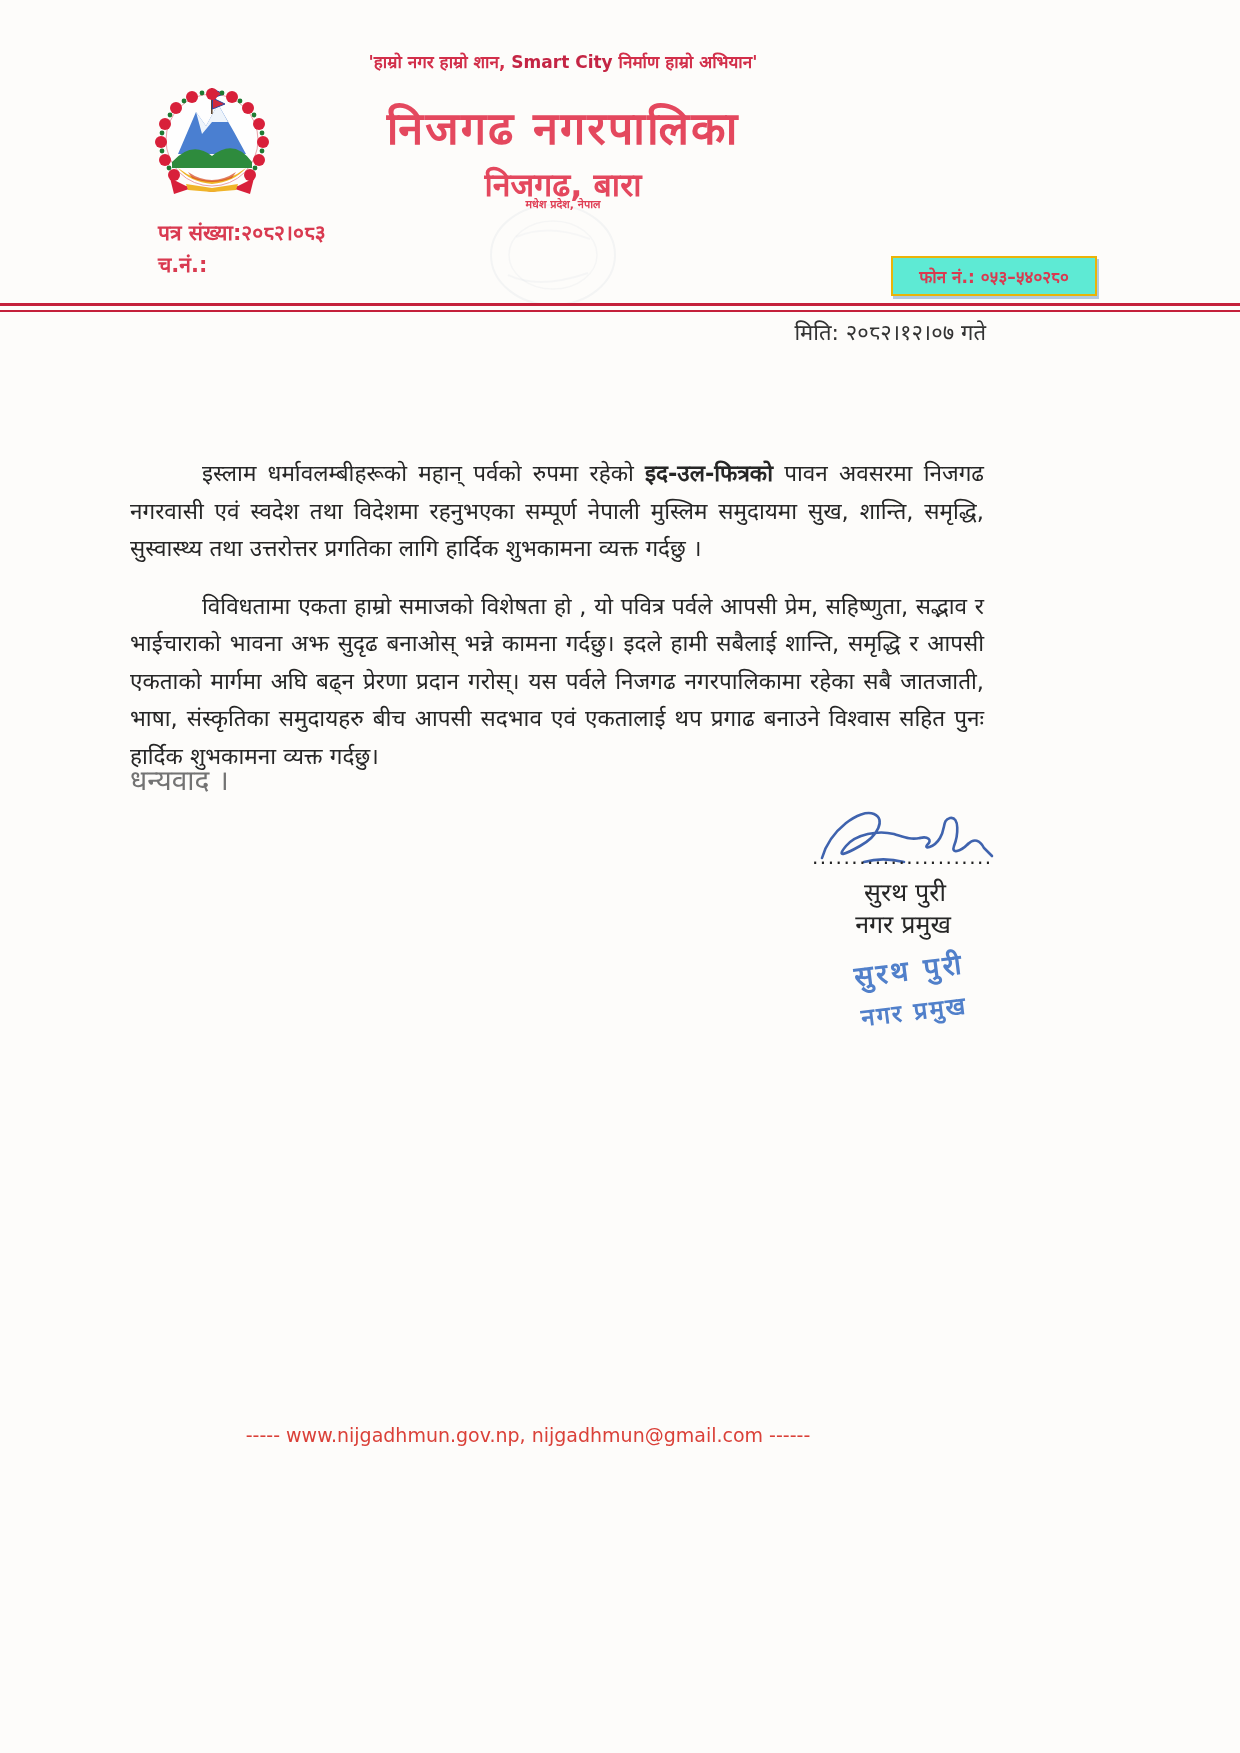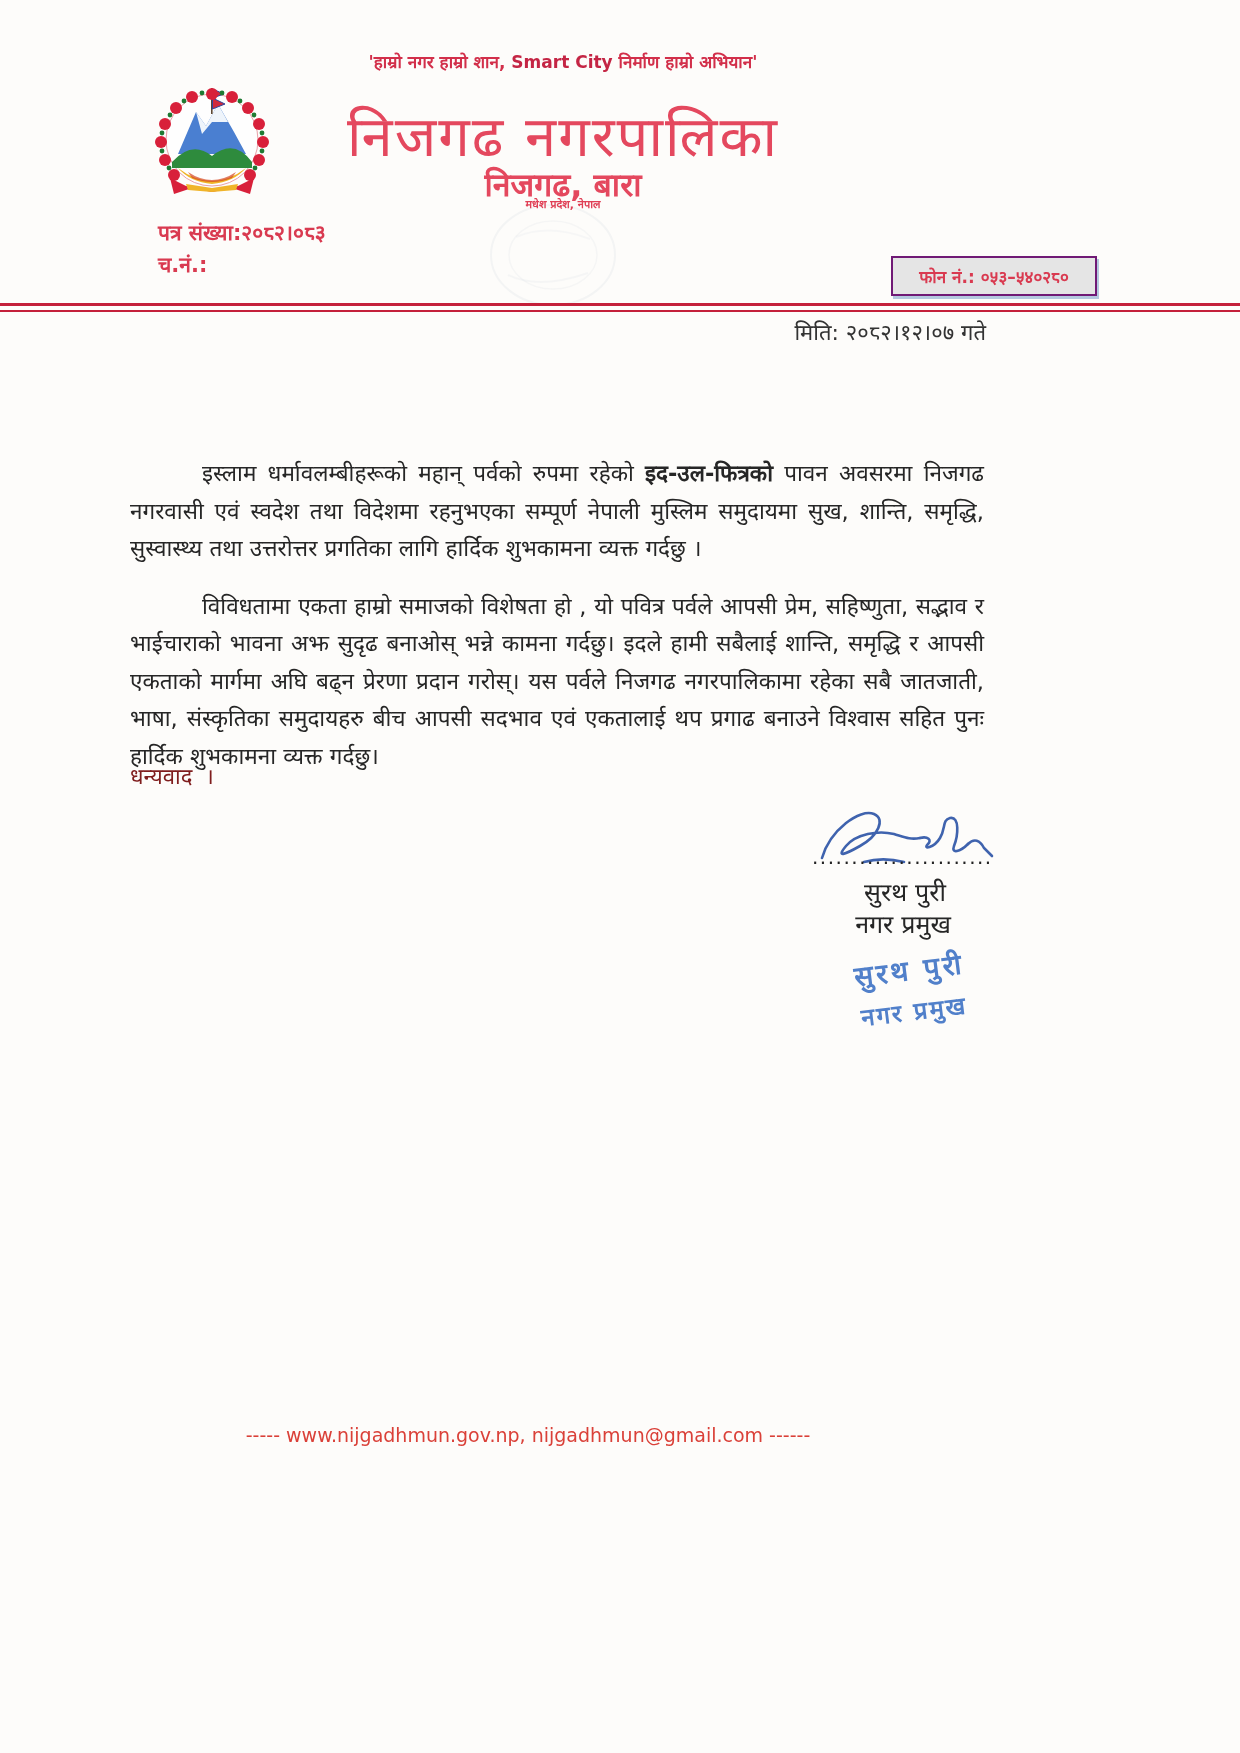--- a/index.html
+++ b/index.html
@@ -20,21 +20,21 @@
     position:absolute;top:50px;left:563px;transform:translateX(-50%);
     white-space:nowrap;
     font-size:17px;font-weight:bold;color:#d22f4a;
   }
   .tagline .latin-bold{font-weight:bold;color:#c42544;}
   .logo{
     position:absolute;left:148px;top:82px;width:128px;height:116px;
   }
   .muni-title{
     position:absolute;top:96px;left:563px;transform:translateX(-50%);
-    font-size:56px;font-weight:normal;color:#e4485e;
+    font-size:45px;font-weight:bold;color:#e4485e;
     white-space:nowrap;letter-spacing:2px;
   }
   .muni-sub1{
     position:absolute;top:162px;left:563px;transform:translateX(-50%);
     font-size:32px;font-weight:bold;color:#e4485e;white-space:nowrap;
   }
   .muni-sub2{
     position:absolute;top:196px;left:563px;transform:translateX(-50%);
     font-size:11px;font-weight:bold;color:#e04056;white-space:nowrap;
   }
@@ -45,23 +45,23 @@
   .ref-no{
     position:absolute;left:158px;top:250px;
     font-size:21px;font-weight:bold;color:#d93a50;white-space:nowrap;
   }
   .faint-stamp{
     position:absolute;left:468px;top:195px;width:170px;height:120px;
     opacity:.35;pointer-events:none;
   }
   .phone-box{
     position:absolute;left:891px;top:256px;width:202px;height:36px;
-    border:2px solid #701a75;
+    border:2px solid #eab308;
     box-shadow:2px 3px 0 rgba(90,140,190,.45);
-    background:#e5e5e5;
+    background:#5eead4;
     display:flex;align-items:center;justify-content:center;
     font-size:17px;font-weight:bold;color:#d93a50;white-space:nowrap;
   }
   .rule{
     position:absolute;left:0;top:303px;width:1240px;height:4px;
     border-top:3px solid #c4203a;border-bottom:2px solid #c4203a;
   }
   .date-line{
     position:absolute;left:130px;top:316px;width:856px;
     text-align:right;font-size:22px;color:#333;white-space:nowrap;
@@ -77,21 +77,21 @@
   .subject .suffix{margin-left:14px;}
   
   .body-text{
     position:absolute;left:130px;top:455px;width:862px;
     font-size:22.5px;line-height:37.5px;color:#262626;text-align:justify;
   }
   .body-text p{margin:0 8px 20px 0;text-indent:72px;}
   .body-text .bold{font-weight:bold;}
   .closing{
     position:absolute;left:130px;top:760px;
-    font-size:22px;color:#7f1d1d;white-space:nowrap;font-family:Liberation Mono, monospace;
+    font-size:28px;color:#737373;white-space:nowrap;
   }
   
   .sig-svg{position:absolute;left:808px;top:796px;width:200px;height:78px;}
   .sig-dots{
     position:absolute;left:812px;top:845px;
     font-size:20px;letter-spacing:1.5px;color:#222;white-space:nowrap;
   }
   .sig-name{
     position:absolute;left:905px;top:874px;transform:translateX(-50%);
     font-size:25px;color:#262626;white-space:nowrap;

